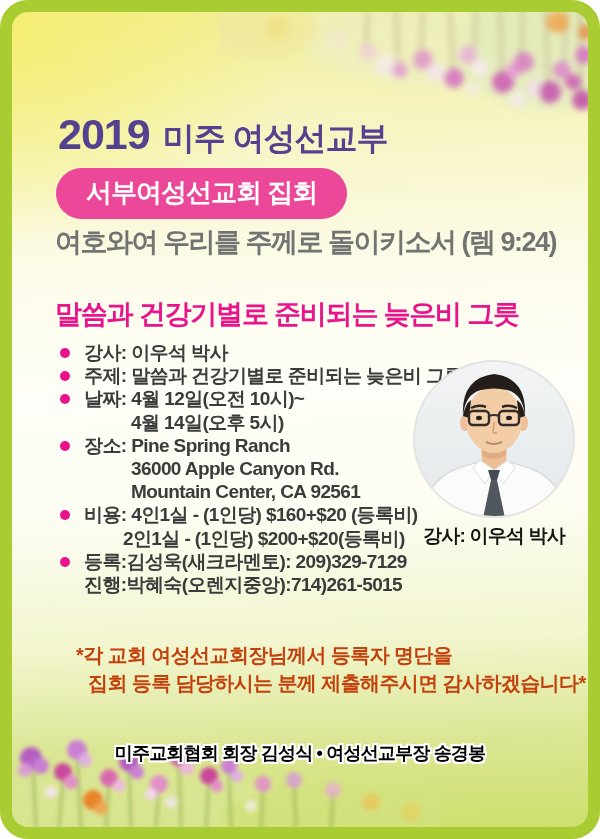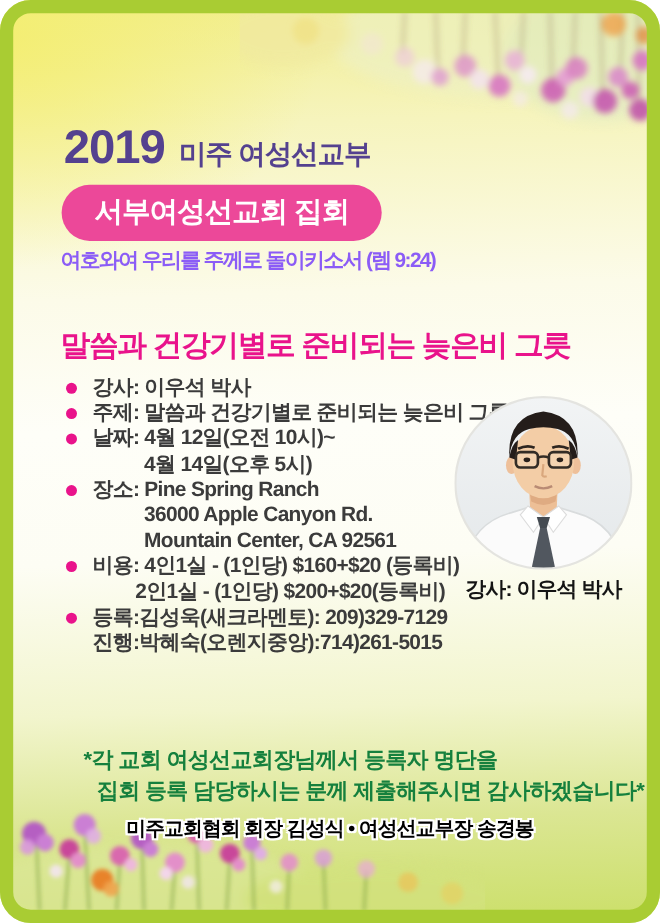--- a/index.html
+++ b/index.html
@@ -20,32 +20,32 @@
     pointer-events:none;z-index:9;
   }
   .flowers{position:absolute;z-index:1;}
   .flowers.top{top:10px;right:10px;}
   .flowers.bottom{bottom:11px;left:11px;}
 
   .content{position:absolute;inset:0;z-index:2;}
 
   .header-line{position:absolute;left:58px;top:110px;display:flex;align-items:baseline;gap:13px;white-space:nowrap;}
   .year{font-size:43px;font-weight:800;color:#54418f;letter-spacing:-1px;}
-  .org{font-size:25px;font-weight:800;color:#54418f;letter-spacing:-1px;}
+  .org{font-size:32px;font-weight:800;color:#54418f;letter-spacing:-1px;}
 
   .badge{
     position:absolute;left:56px;top:168px;
     background:#ec4899;color:#fff;border-radius:40px;
     padding:7px 30px 9px 30px;font-size:26px;font-weight:800;letter-spacing:-1px;
     white-space:nowrap;
   }
 
   .verse{
     position:absolute;left:55px;top:224px;
-    font-size:19px;font-weight:800;color:#8b5cf6;letter-spacing:-1.5px;white-space:nowrap;
+    font-size:27px;font-weight:800;color:#737373;letter-spacing:-1.5px;white-space:nowrap;
   }
 
   .theme{
     position:absolute;left:55px;top:296px;
     font-size:27px;font-weight:800;color:#e9138b;letter-spacing:-1.2px;white-space:nowrap;
   }
 
   .details{
     position:absolute;left:60px;top:341px;width:400px;
     font-size:19px;font-weight:600;color:#3b3b3b;line-height:23.2px;letter-spacing:-0.6px;
@@ -57,22 +57,22 @@
   .indent3{margin-left:24px;white-space:nowrap;}  
   .green-label{color:#009e52;font-weight:700;}
 
   .photo{position:absolute;left:413px;top:360px;width:162px;height:158px;}
   .photo-caption{
     position:absolute;left:405px;top:523px;width:178px;text-align:center;
     font-size:19px;font-weight:700;color:#141414;letter-spacing:-0.8px;white-space:nowrap;
   }
 
   .footnote{
-    position:absolute;left:76px;top:677px;
-    font-size:20px;font-weight:600;color:#15803d;line-height:28px;letter-spacing:-0.6px;white-space:nowrap;
+    position:absolute;left:76px;top:641px;
+    font-size:20px;font-weight:600;color:#c2410c;line-height:28px;letter-spacing:-0.6px;white-space:nowrap;
   }
   .footnote .l2{margin-left:12px;}
 
   .footer{
     position:absolute;left:0;right:0;top:741px;text-align:center;
     font-size:18px;font-weight:800;color:#000;letter-spacing:-0.8px;white-space:nowrap;
     text-shadow:-2px -2px 0 #fff,2px -2px 0 #fff,-2px 2px 0 #fff,2px 2px 0 #fff,
                  0 -2px 0 #fff,0 2px 0 #fff,-2px 0 0 #fff,2px 0 0 #fff;
   }
 </style>

